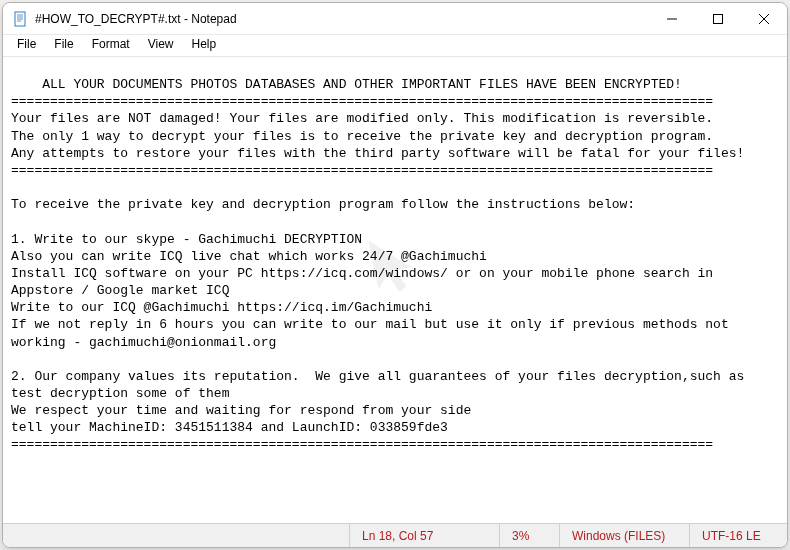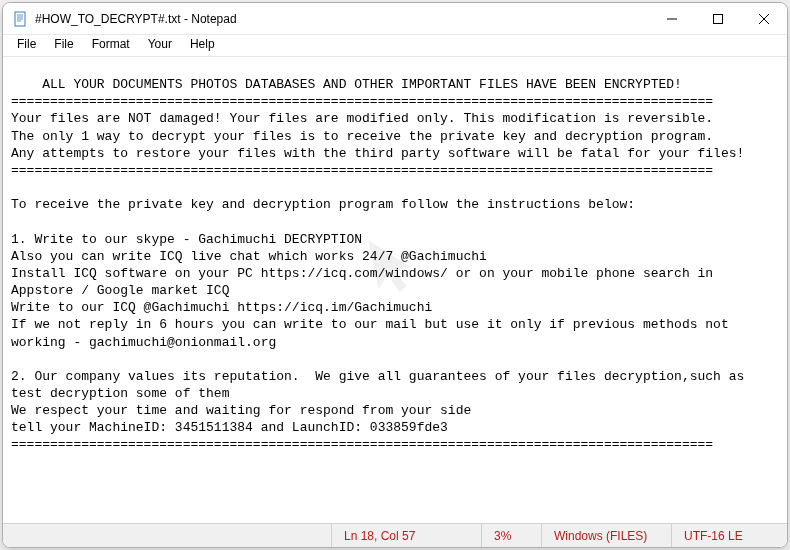--- a/index.html
+++ b/index.html
@@ -145,21 +145,21 @@
             <line x1="10" y1="0" x2="0" y2="10" stroke="#000" stroke-width="1"></line>
           </svg>
       </div>
     </div>
   </div>
 
   <div class="menubar">
     <span class="menu-item">File</span>
     <span class="menu-item">File</span>
     <span class="menu-item">Format</span>
-    <span class="menu-item">Your</span>
+    <span class="menu-item">View</span>
     <span class="menu-item">Help</span>
   </div>
 
   <div class="textarea">
     <span>ALL YOUR DOCUMENTS PHOTOS DATABASES AND OTHER IMPORTANT FILES HAVE BEEN ENCRYPTED!
 ==========================================================================================
 Your files are NOT damaged! Your files are modified only. This modification is reversible.
 The only 1 way to decrypt your files is to receive the private key and decryption program.
 Any attempts to restore your files with the third party software will be fatal for your files!
 ==========================================================================================
@@ -183,15 +183,15 @@
           </svg>
       </span>
     </div>
   </div>
 
   <div class="statusbar">
     <div class="status-spacer"></div>
     <div class="status-cell" style="width:150px">Ln 18, Col 57</div>
     <div class="status-cell" style="width:60px">3%</div>
     <div class="status-cell" style="width:130px">Windows (FILES)</div>
-    <div class="status-cell" style="width:116px">UTF-16 LE</div>
+    <div class="status-cell" style="width:98px">UTF-16 LE</div>
   </div>
 </div>
 
 </body></html>

